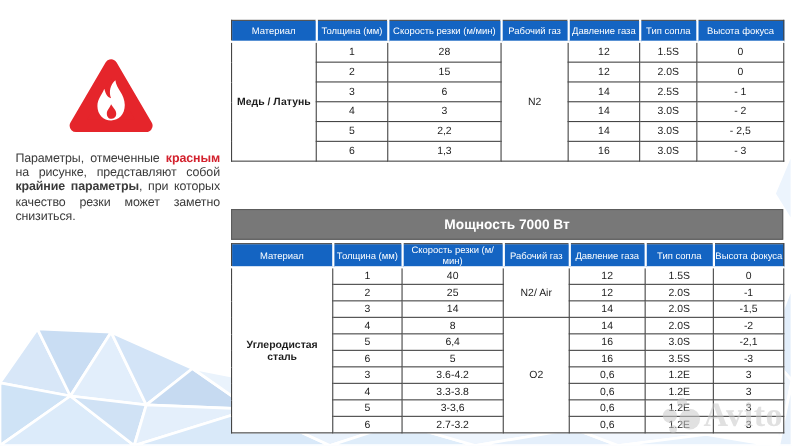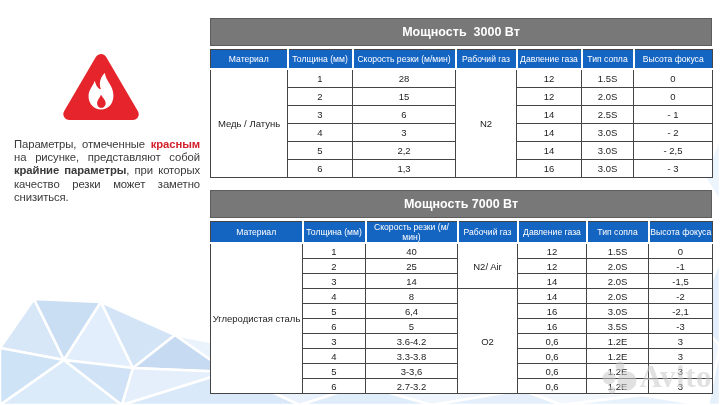--- a/index.html
+++ b/index.html
@@ -40,21 +40,21 @@
   .tbl-1 td{height:17px;}
   .tbl-2 th{height:17px;}
   .tbl-2 td{height:14px;font-size:9px;}
   .tbl-1 col.c0{width:77px;} .tbl-1 col.c1{width:65px;} .tbl-1 col.c2{width:103px;}
   .tbl-1 col.c3{width:61px;} .tbl-1 col.c4{width:65px;} .tbl-1 col.c5{width:52px;}
   .tbl-1 col.c6{width:79px;}
   .tbl-2 col.c0{width:92px;} .tbl-2 col.c1{width:63px;} .tbl-2 col.c2{width:92px;}
   .tbl-2 col.c3{width:60px;} .tbl-2 col.c4{width:69px;} .tbl-2 col.c5{width:62px;}
   .tbl-2 col.c6{width:64px;}
   td.red{color:#d3212d;}
-  td.mat{font-size:9.5px;}
+  td.mat{font-size:9.5px;font-weight:bold;}
 
   
   .watermark{position:absolute;right:8px;bottom:8px;z-index:6;display:flex;
              align-items:center;opacity:0.55;pointer-events:none;font-family:Liberation Serif, serif;}
   .watermark .wm-text{font-size:31px;font-weight:bold;color:#c9c9c9;
                       letter-spacing:0.5px;text-shadow:0 0 1px #ffffff;}
 </style>
 </head>
 <body>
 
@@ -94,21 +94,20 @@
             C47 41 49 32 55 27 Z"></path>
       <path fill="#e5252b" d="M50 55 C53 60 56 62 56 66 C56 70 53 72 50 72
             C47 72 45 69 45 66 C45 62 48 60 50 55 Z"></path>
     </svg>
     <div class="note">
       <p class="p1"><span>Параметры, отмеченные </span><span class="red-word">красным</span><span> на рисунке, представляют собой </span><span class="bold-word">крайние параметры</span><span>, при которых качество резки может заметно снизиться.</span></p>
     </div>
   </div>
 
   <div class="tbl tbl-1">
-    <div class="tbl-title">Мощность  3000 Вт</div>
     <table class="pt">
       <colgroup>
         <col class="c0">
           <col class="c1">
           <col class="c2">
           <col class="c3">
         <col class="c4">
           <col class="c5">
           <col class="c6">
       </colgroup>

